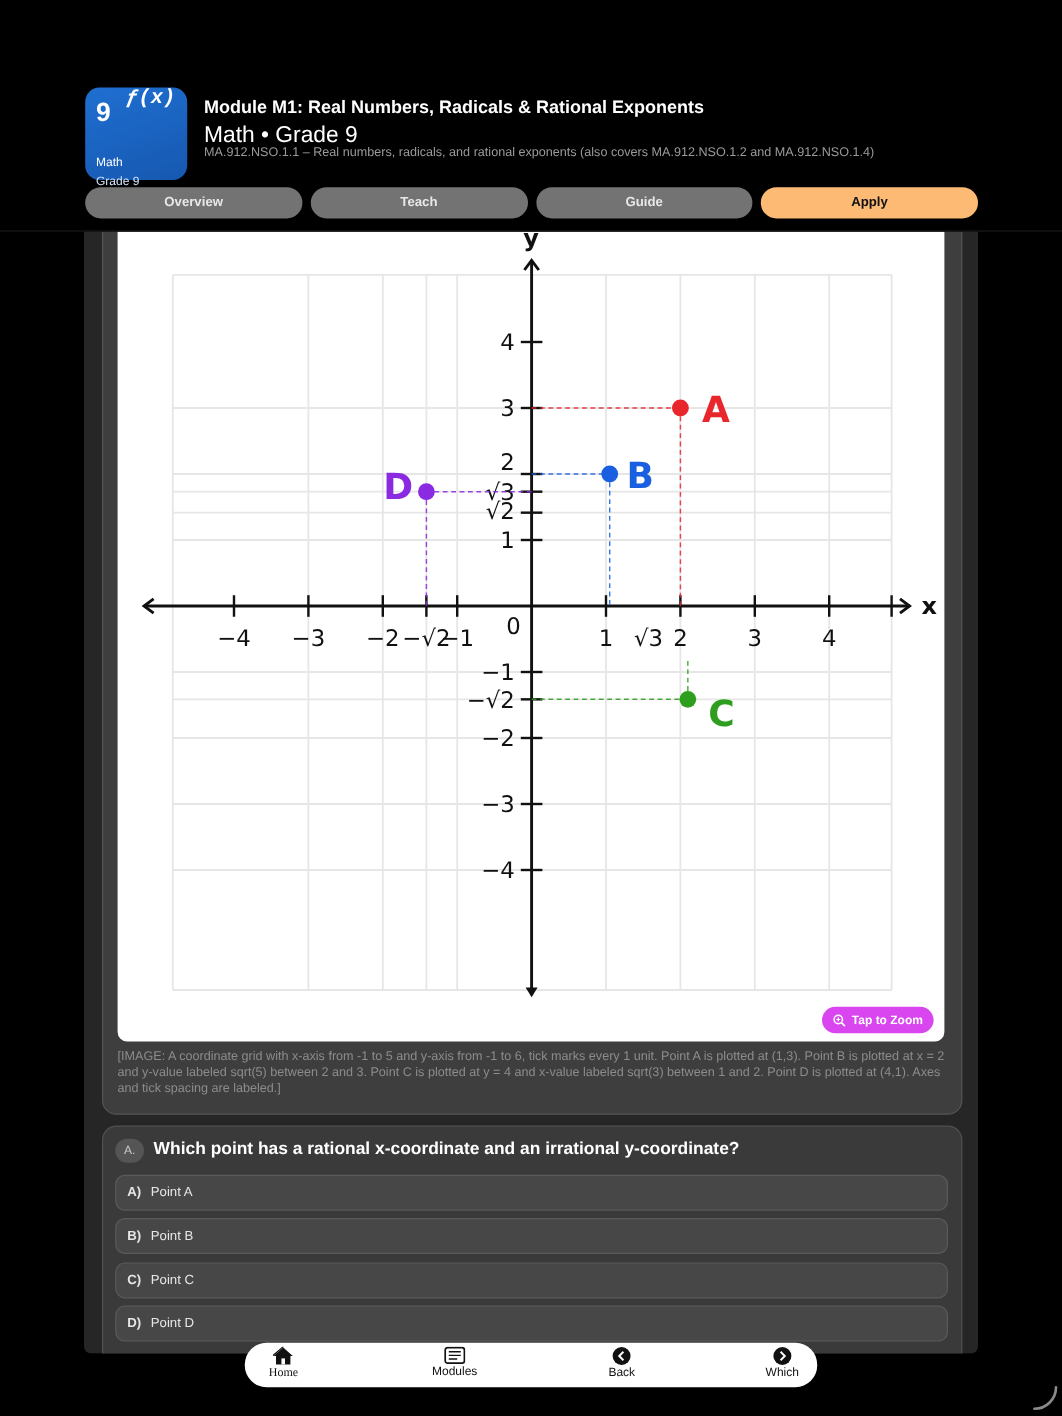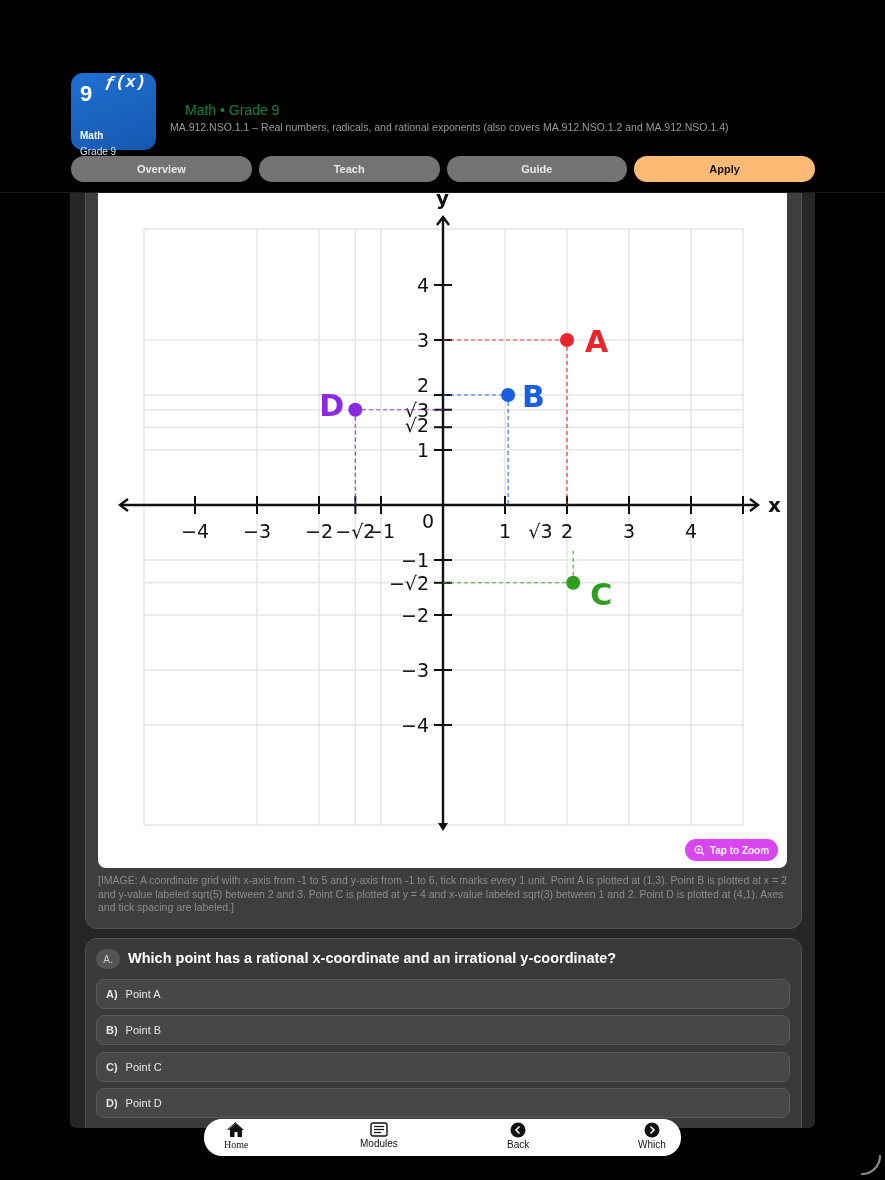--- a/index.html
+++ b/index.html
@@ -2,23 +2,23 @@
 <html><head>
 <meta charset="utf-8">
 <style>
   html,body{margin:0;padding:0;background:#000;}
   body{width:885px;height:1180px;position:relative;overflow:hidden;font-family:"Liberation Sans",sans-serif;color:#fff;}
   .header{position:absolute;left:0;top:0;width:885px;height:192px;background:#000;z-index:5;border-bottom:1px solid #1a1a1a;}
   .app-icon{position:absolute;left:71px;top:73px;width:85px;height:77px;border-radius:12px;background:linear-gradient(160deg,#1f6fd1,#1658b0);}
   .app-icon .num{position:absolute;left:9px;top:8px;font-size:22px;font-weight:bold;}
   .app-icon .fx{position:absolute;right:10px;top:0;font-size:17px;font-weight:bold;font-style:italic;font-family:Liberation Mono, monospace;}
   .app-icon .g{position:absolute;left:9px;top:43px;font-size:10px;color:#d6e6ff;margin-top:30px;}
-  .app-icon .s{position:absolute;left:9px;top:57px;font-size:10px;font-weight:bold;color:#fff;}
+  .app-icon .s{position:absolute;left:9px;top:57px;font-size:10px;font-weight:normal;color:#fff;}
   .title{position:absolute;left:170px;top:81px;font-size:15px;font-weight:bold;}
-  .subtitle{position:absolute;left:170px;top:102px;font-size:14px;color:#15803d;margin-left:15px;}
+  .subtitle{position:absolute;left:170px;top:102px;font-size:19px;color:#ffffff;}
   .standards{position:absolute;left:170px;top:121px;font-size:10.5px;color:#9a9a9a;}
   .tabs{position:absolute;left:71px;top:156px;width:744px;height:26px;display:flex;gap:7px;}
   .tab{flex:1;border-radius:13px;background:#737373;color:#e8e8e8;font-size:11px;font-weight:bold;display:flex;align-items:center;justify-content:center;}
   .tab.active{background:#fdba74;color:#111;}
 
   .outer-panel{position:absolute;left:70px;top:192px;width:745px;height:936px;background:#262626;border-radius:0 0 6px 6px;}
   .image-card-bg{position:absolute;left:85px;top:180px;width:715px;height:747px;background:#3e3e3e;border-radius:12px;border:1px solid #555;}
   .chart-box{position:absolute;left:98px;top:193px;width:689px;height:675px;background:#fff;border-radius:0 0 8px 8px;overflow:hidden;}
   .zoom-btn{position:absolute;left:685px;top:839px;width:93px;height:22px;border-radius:11px;background:#d946ef;color:#fff;font-size:10px;font-weight:bold;display:flex;align-items:center;justify-content:center;gap:5px;}
   .caption{position:absolute;left:98px;top:874px;width:692px;font-size:10.5px;line-height:13.5px;color:#8c8c8c;}
@@ -38,20 +38,21 @@
 </head>
 <body>
 
 <div class="header">
   <div class="app-icon">
     <span class="num">9</span>
     <span class="fx">ƒ(x)</span>
     <span class="g">Grade 9</span>
     <span class="s">Math</span>
   </div>
+  <div class="title">Module M1: Real Numbers, Radicals &amp; Rational Exponents</div>
   <div class="subtitle">Math • Grade 9</div>
   <div class="standards">MA.912.NSO.1.1 – Real numbers, radicals, and rational exponents (also covers MA.912.NSO.1.2 and MA.912.NSO.1.4)</div>
   <div class="tabs">
     <div class="tab">Overview</div>
     <div class="tab">Teach</div>
     <div class="tab">Guide</div>
     <div class="tab active">Apply</div>
   </div>
 </div>
 

